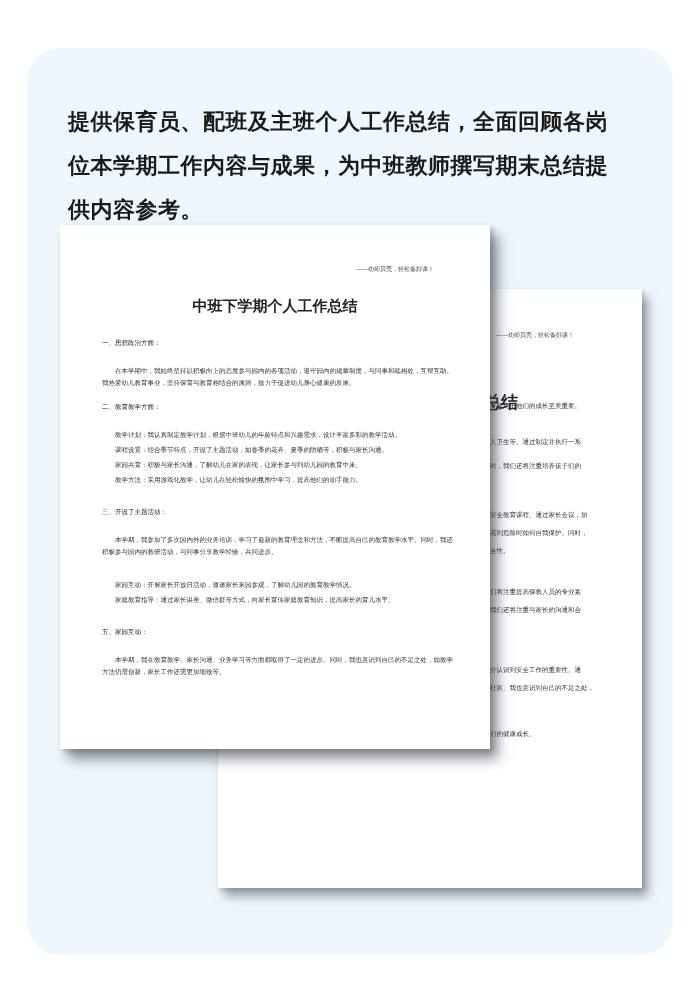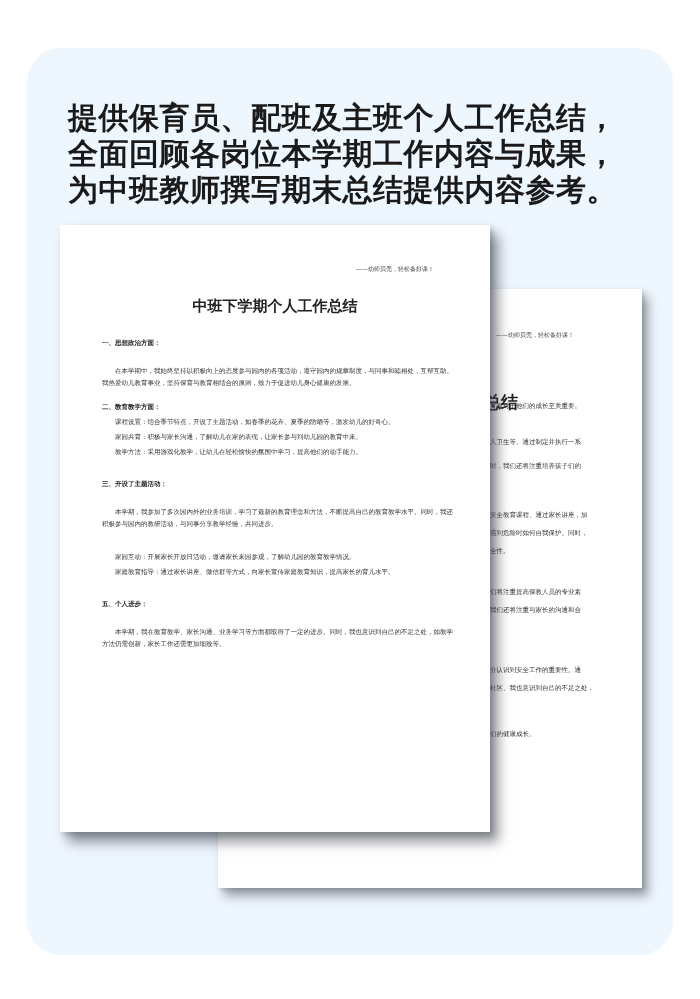--- a/index.html
+++ b/index.html
@@ -6,36 +6,36 @@
   body {
     width:700px; height:999px; background:#ffffff; position:relative; overflow:hidden;
     font-family:"DejaVu Sans","Liberation Sans",sans-serif;
   }
   .card {
     position:absolute; left:27px; top:48px; width:646px; height:907px;
     background:#eef6fe; border-radius:34px;
   }
   .intro {
     position:absolute; left:68px; top:100px; width:560px;
-    font-size:30px; line-height:36px; color:#1a1a1a; font-weight:bold; letter-spacing:0.5px;
+    font-size:22px; line-height:44px; color:#1a1a1a; font-weight:bold; letter-spacing:0.5px;
   }
   .page {
     position:absolute; background:#ffffff;
     box-shadow: 6px 8px 10px rgba(80,85,95,0.55), 2px 2px 4px rgba(0,0,0,0.15);
     overflow:hidden;
   }
   .page.back { left:218px; top:289px; width:424px; height:599px; }
-  .page.front { left:60px; top:225px; width:430px; height:607px;
+  .page.front { left:60px; top:225px; width:430px; height:524px;
     box-shadow: 8px 10px 12px rgba(70,75,85,0.6), 3px 3px 5px rgba(0,0,0,0.2); }
   .slogan { position:absolute; font-size:6px; color:#444; }
   .front .slogan { right:56px; top:40px; }
   .doc-title { position:absolute; font-size:15px; font-weight:bold; color:#222; white-space:nowrap; }
   .front .doc-title { left:0; right:0; top:72px; text-align:center; }
   .content { position:absolute; left:42px; right:36px; top:110px; font-size:6.5px; color:#333; line-height:12px; }
-  .sec-h { font-weight:bold; color:#222; margin-top:2px; }
+  .sec-h { font-weight:normal; color:#222; margin-top:2px; }
   .para { text-indent:13px; margin-top:16px; }
   .item { padding-left:13px; margin-top:3px; }
   .gap-lg { height:18px; }
   .gap-md { height:10px; }
   
   .back .slogan { left:278px; top:42px; }
   .back .doc-title { left:266px; top:70px; font-size:17px;margin-top:32px; }
   .back-line { position:absolute; left:272px; font-size:6.5px; color:#333; white-space:nowrap; }
 </style>
 </head>
@@ -44,44 +44,45 @@
 <div class="card"></div>
 
 <div class="intro">提供保育员、配班及主班个人工作总结，全面回顾各岗位本学期工作内容与成果，为中班教师撰写期末总结提供内容参考。</div>
 
 <div class="page back">
   <div class="slogan">——幼师贝壳，轻松备好课！</div>
   <div class="doc-title">总结</div>
   <div class="back-line" style="top:113px">育规对于他们的成长至关重要。</div>
   <div class="back-line" style="top:149px">人卫生等。通过制定并执行一系</div>
   <div class="back-line" style="top:173px">时，我们还将注重培养孩子们的</div>
-  <div class="back-line" style="top:222px">安全教育课程、通过家长讲座，加</div>
+  <div class="back-line" style="top:222px">安全教育课程、通过家长会议，加</div>
   <div class="back-line" style="top:240px">遇到危险时如何自我保护。同时，</div>
   <div class="back-line" style="top:258px">全性。</div>
   <div class="back-line" style="top:299px">们将注重提高保教人员的专业素</div>
   <div class="back-line" style="top:317px">我们还将注重与家长的沟通和合</div>
   <div class="back-line" style="top:377px">分认识到安全工作的重要性。通</div>
   <div class="back-line" style="top:395px">社区、我也意识到自己的不足之处，</div>
   <div class="back-line" style="top:441px">们的健康成长。</div>
 </div>
 
 <div class="page front">
   <div class="slogan">——幼师贝壳，轻松备好课！</div>
   <div class="doc-title">中班下学期个人工作总结</div>
   <div class="content">
     <div class="sec-h">一、思想政治方面：</div>
     <div class="para">在本学期中，我始终坚持以积极向上的态度参与园内的各项活动，遵守园内的规章制度，与同事和睦相处，互帮互助。我热爱幼儿教育事业，坚持保育与教育相结合的原则，致力于促进幼儿身心健康的发展。</div>
     <div class="gap-md"></div>
     <div class="sec-h">二、教育教学方面：</div>
-    <div class="item">课程设置：结合季节特点，开设了主题活动，如春季的花卉、夏季的防晒等，激发幼儿的好奇心。</div>
+    <div class="para">教学计划：我认真制定教学计划，根据中班幼儿的年龄特点和兴趣需求，设计丰富多彩的教学活动。</div>
+    <div class="item">课程设置：结合季节特点，开设了主题活动，如春季的花卉、夏季的防晒等，积极与家长沟通。</div>
     <div class="item">家园共育：积极与家长沟通，了解幼儿在家的表现，让家长参与到幼儿园的教育中来。</div>
     <div class="item">教学方法：采用游戏化教学，让幼儿在轻松愉快的氛围中学习，提高他们的动手能力。</div>
     <div class="gap-lg"></div>
     <div class="sec-h">三、开设了主题活动：</div>
     <div class="para">本学期，我参加了多次园内外的业务培训，学习了最新的教育理念和方法，不断提高自己的教育教学水平。同时，我还积极参与园内的教研活动，与同事分享教学经验，共同进步。</div>
     <div class="gap-lg"></div>
     <div class="item">家园互动：开展家长开放日活动，邀请家长来园参观，了解幼儿园的教育教学情况。</div>
     <div class="item">家庭教育指导：通过家长讲座、微信群等方式，向家长宣传家庭教育知识，提高家长的育儿水平。</div>
     <div class="gap-lg"></div>
-    <div class="sec-h">五、个人进步：</div>
+    <div class="sec-h">五、家园互动：</div>
     <div class="para">本学期，我在教育教学、家长沟通、业务学习等方面都取得了一定的进步。同时，我也意识到自己的不足之处，如教学方法仍需创新，家长工作还需更加细致等。</div>
   </div>
 </div>
 
 </body></html>

